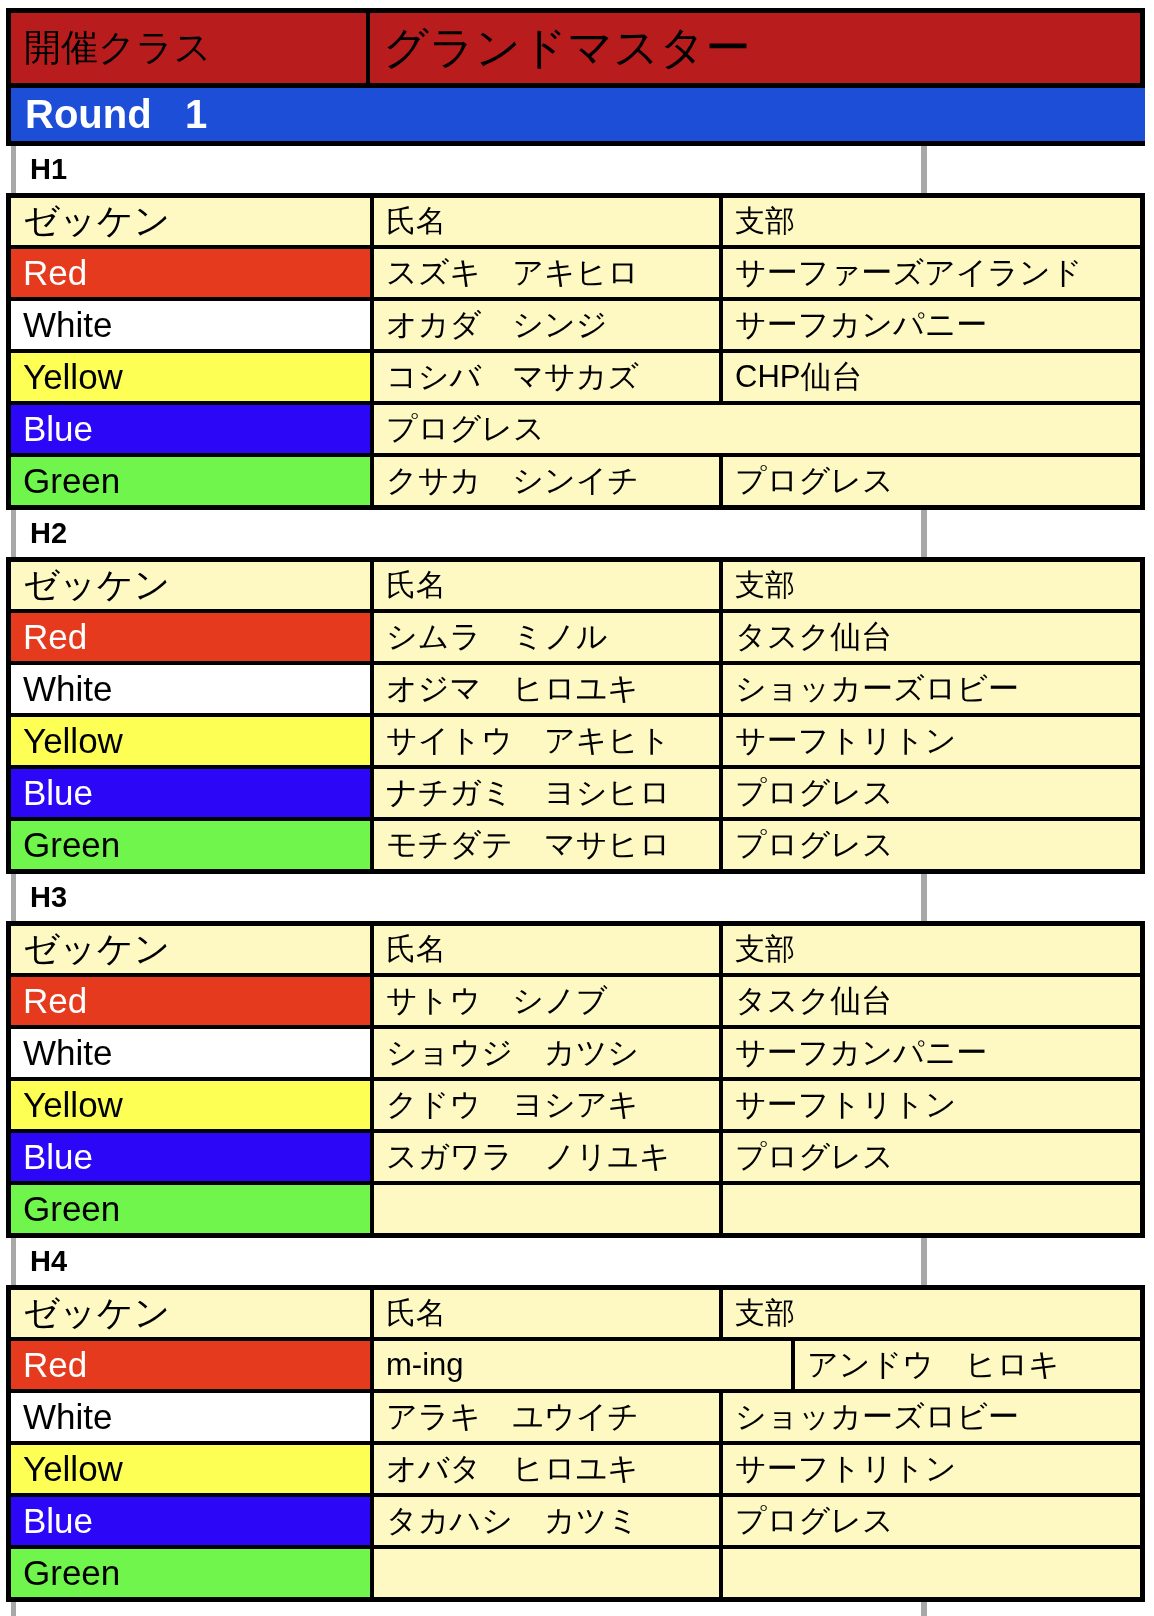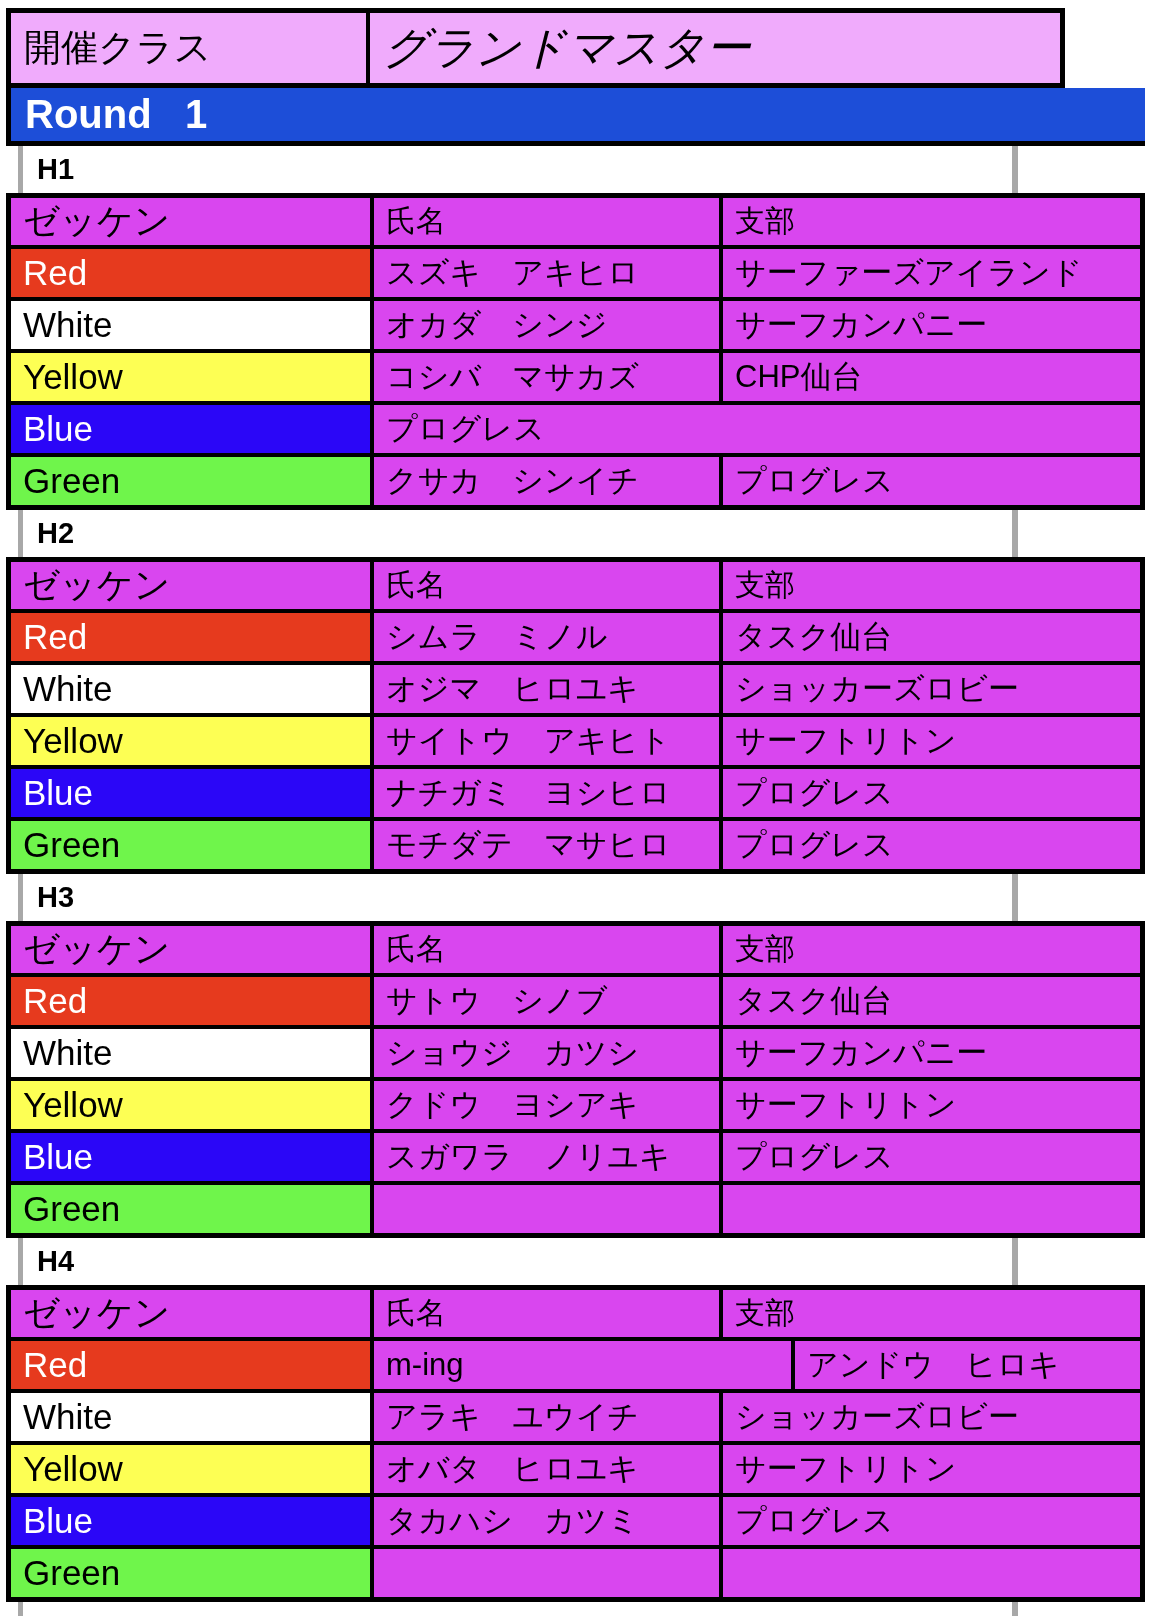--- a/index.html
+++ b/index.html
@@ -9,51 +9,51 @@
     box-sizing:border-box;
     padding-top:8px;
     background:#FFFFFF;
     font-family:"Liberation Sans","DejaVu Sans",sans-serif;
     color:#000000;
     overflow:hidden;
   }
 
   
   .meta-table {
-    margin-left:6px; width:1059px; height:80px;
+    margin-left:6px; width:1139px; height:80px;
     box-sizing:border-box; border:5px solid #000;
-    display:flex; background:#f0abfc;
+    display:flex; background:#b91c1c;
   }
   .meta-cell { display:flex; align-items:center; padding-left:13px; box-sizing:border-box; overflow:hidden; }
   .meta-label { width:359px; border-right:4px solid #000; font-size:37px; }
-  .meta-value { flex:1; font-size:45px;font-style:italic; }
+  .meta-value { flex:1; font-size:45px; }
 
   
   .banner {
     margin-left:6px; width:1139px; height:58px;
     box-sizing:border-box;
     border-left:5px solid #000; border-bottom:5px solid #000;
     display:flex; align-items:center; padding-left:14px;
   }
   .banner-text { font-size:40px; font-weight:bold; white-space:pre; }
 
   
   .gap-edges {
-    margin-left:18px; width:1000px; box-sizing:border-box;
+    margin-left:11px; width:916px; box-sizing:border-box;
     border-left:5px solid #A8A8A8; border-right:6px solid #A8A8A8;
     background:#fff;
   }
   .gap { height:47px; display:flex; align-items:center; padding-left:14px; }
   .heat-label { font-size:29px; font-weight:bold; }
 
   
   .htable {
     margin-left:6px; width:1139px;
     box-sizing:border-box; border:5px solid #000;
-    background:#d946ef;
+    background:#fef9c3;
   }
   .trow { display:flex; height:52px; border-top:4px solid #000; box-sizing:border-box; }
   .trow.thead { border-top:none; height:47px; }
   .cell {
     box-sizing:border-box; display:flex; align-items:center;
     padding-left:12px; overflow:hidden; white-space:nowrap;
   }
   .c1 { width:359px; }
   .c2 { width:349px; border-left:4px solid #000; }
   .c3 { flex:1; border-left:4px solid #000; }

